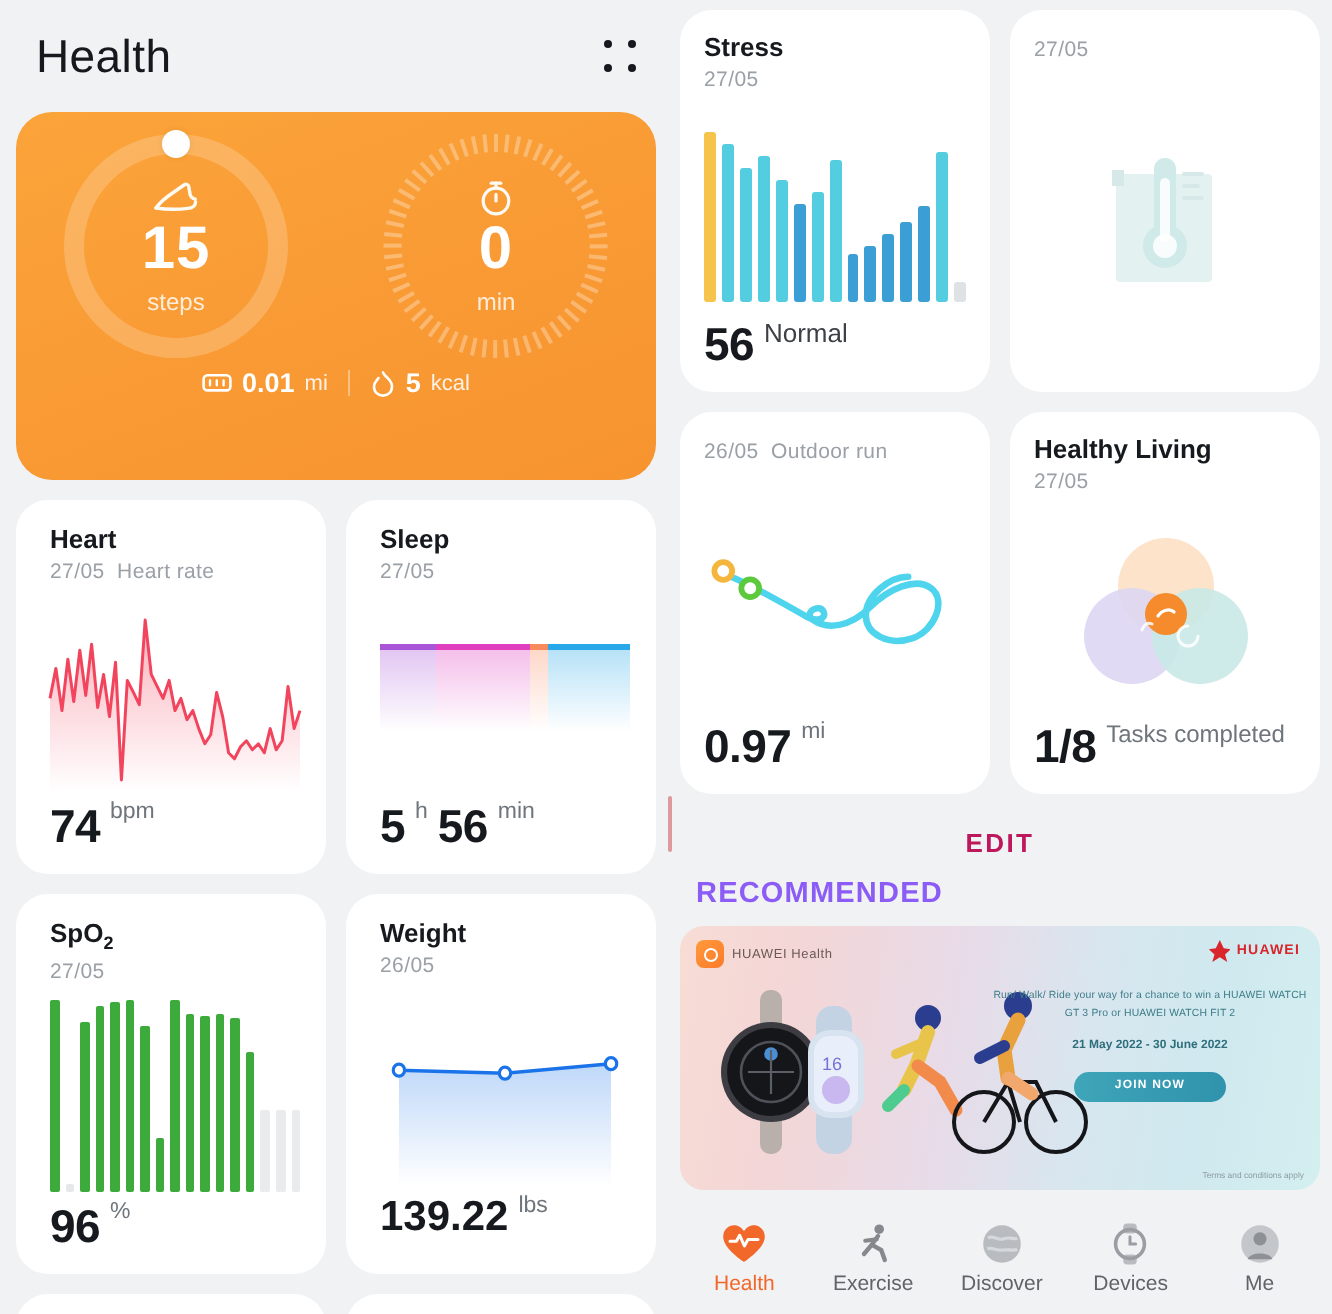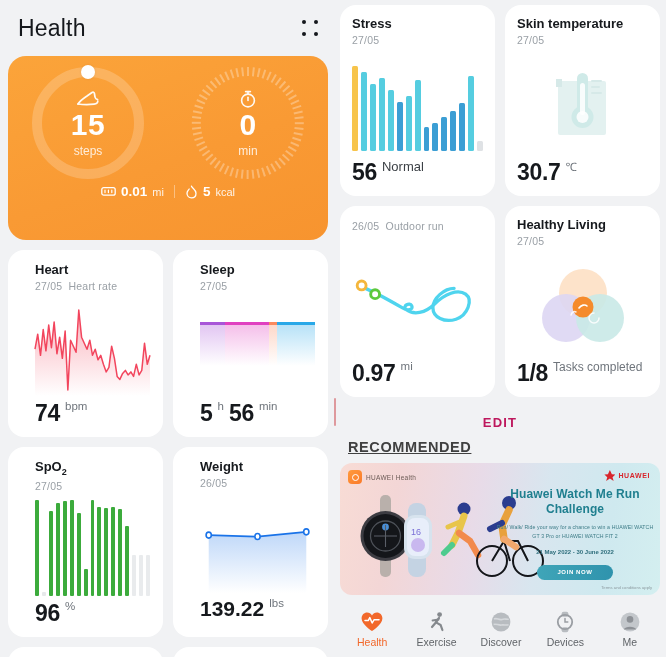--- a/index.html
+++ b/index.html
@@ -69,21 +69,21 @@
   }
   .stat { display: flex; align-items: center; gap: 5px; }
   .stat b { font-weight: 600; font-size: 13.5px; }
   .stat span { opacity: .88; font-size: 11px; }
   .stat-sep { width: 1px; height: 13px; background: rgba(255,255,255,.38); }
 
   
   .row2 { display: flex; gap: 10px; margin-bottom: 10px; }
   .card {
     flex: 1 1 0; background: #fff; border-radius: 16px;
-    padding: 12px 13px 10px 27px;
+    padding: 12px 13px 10px 17px;
     min-width: 0; position: relative;
   }
   .card-title { font-size: 13px; font-weight: 600; color: #16191d; }
   .card-sub { font-size: 10.5px; color: #9aa0a6; margin-top: 3px; letter-spacing: .2px; }
   .card-chart { height: 96px; margin: 8px 0 4px; position: relative; }
   .card-footer { display: flex; align-items: flex-start; gap: 5px; }
   .card-value { font-size: 23px; font-weight: 700; color: #16191d; letter-spacing: -.3px; }
   .card-unit { font-size: 11.5px; color: #6f757c; }
   .card-value-sm { font-size: 21px; font-weight: 700; color: #16191d; }
 
@@ -108,21 +108,21 @@
   }
   .rcards { display: flex; gap: 10px; margin-bottom: 10px; }
   .rcard {
     flex: 1 1 0; background: #fff; border-radius: 16px;
     padding: 11px 12px 10px 12px; min-width: 0; height: 191px;
     display: flex; flex-direction: column;
   }
   .rcard-chart { flex: 1; position: relative; margin: 6px 0 2px; }
   .edit-row { text-align: center; padding: 6px 0 4px; }
   .edit-link { color: #be185d; font-size: 13px; font-weight: 600; letter-spacing: 1.2px; cursor: pointer; }
-  .rec-title { font-size: 14.5px; font-weight: 600; color: #404040; letter-spacing: .6px; padding: 4px 0 8px 8px; text-decoration: underline; }
+  .rec-title { font-size: 14.5px; font-weight: 600; color: #8b5cf6; letter-spacing: .6px; padding: 4px 0 8px 8px; }
 
   
   .banner {
     height: 132px; border-radius: 12px; overflow: hidden; position: relative;
     background: linear-gradient(100deg, #f8dcd5 0%, #f3d6d6 18%, #e8dbe8 42%, #d8e6ef 62%, #cfe9ef 82%, #d4eff0 100%);
     cursor: pointer;
   }
   .banner-brand {
     position: absolute; left: 8px; top: 7px; display: flex; align-items: center; gap: 4px;
   }
@@ -429,36 +429,31 @@
             <div style="flex: 1 1 0%; height: 76%; background: rgb(85, 205, 224); border-radius: 1.5px;"></div>
             <div style="flex: 1 1 0%; height: 10%; background: rgb(223, 226, 229); border-radius: 1.5px;"></div>
           </div>
         <div class="card-footer">
           <span class="card-value">56</span>
           <span class="card-unit" style="font-size:13px;color:#3c4146">Normal</span>
         </div>
       </div>
 
       <div class="rcard">
-        <div class="card-title">Skin temperature</div>
         <div class="card-sub">27/05</div>
         <div class="rcard-chart" style="display:flex;align-items:center;justify-content:center;">
           <svg width="78" height="80" viewBox="0 0 78 80">
             <rect x="14" y="16" width="48" height="54" rx="2" fill="#e3f1f0"></rect>
             <rect x="12" y="14" width="6" height="8" fill="#d6e9e8"></rect>
             <rect x="33" y="8" width="11" height="40" rx="5.5" fill="#cfeae8"></rect>
             <circle cx="38.5" cy="52" r="11" fill="#cfeae8"></circle>
             <rect x="36" y="18" width="5" height="32" rx="2.5" fill="#ffffff" opacity=".85"></rect>
             <circle cx="38.5" cy="52" r="6" fill="#ffffff" opacity=".85"></circle>
             <path d="M48 16 h9 M48 22 h7 M48 28 h9" stroke="#d6e9e8" stroke-width="2" stroke-linecap="round"></path>
           </svg>
-        </div>
-        <div class="card-footer">
-          <span class="card-value">30.7</span>
-          <span class="card-unit">℃</span>
         </div>
       </div>
     </div>
 
     <div class="rcards">
 
       <div class="rcard">
         <div class="card-sub">
           <span>26/05</span>&nbsp;
           <span>Outdoor run</span>
@@ -542,21 +537,20 @@
         <circle cx="140" cy="72" r="15" fill="none" stroke="#14161a" stroke-width="2"></circle>
         <circle cx="176" cy="72" r="15" fill="none" stroke="#14161a" stroke-width="2"></circle>
         <path d="M140 72 L152 52 L166 52 L176 72 M152 52 L158 72" stroke="#14161a" stroke-width="2" fill="none"></path>
         <circle cx="157" cy="14" r="7" fill="#2b3d8f"></circle>
         <path d="M157 21 L150 36 L152 50" stroke="#e8a13c" stroke-width="7.5" fill="none" stroke-linecap="round"></path>
         <path d="M150 34 L138 40" stroke="#2b3d8f" stroke-width="6" fill="none" stroke-linecap="round"></path>
         <path d="M152 50 L164 58" stroke="#f2a86c" stroke-width="6.5" fill="none" stroke-linecap="round"></path>
       </svg>
 
       <div class="banner-right">
-        <div class="banner-h">Huawei Watch Me Run Challenge</div>
         <div class="banner-p">Run/ Walk/ Ride your way for a chance to win a HUAWEI WATCH GT 3 Pro or HUAWEI WATCH FIT 2</div>
         <div class="banner-dates">21 May 2022 - 30 June 2022</div>
         <div class="banner-btn">JOIN NOW</div>
       </div>
       <div class="banner-fine">Terms and conditions apply</div>
     </div>
 
     <div class="bottom-nav">
 
       <div class="nav-item active">

